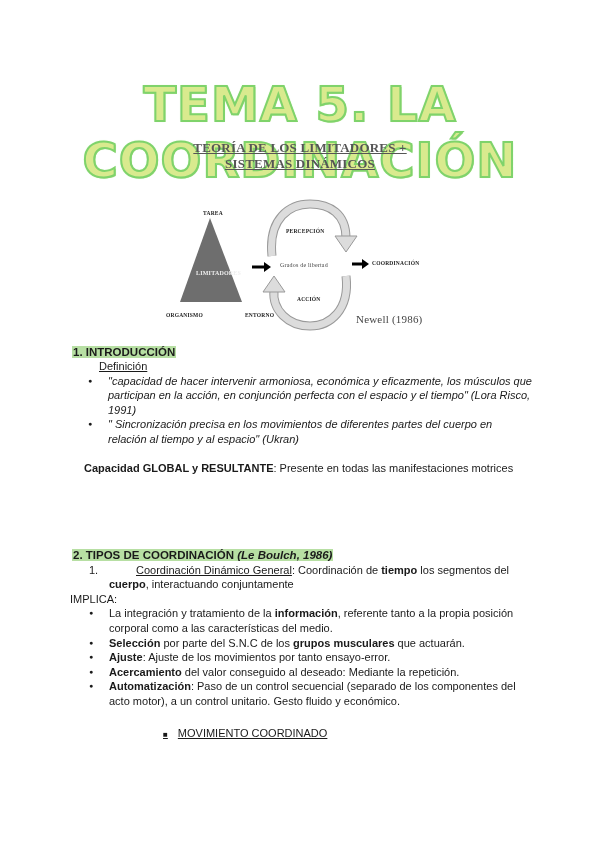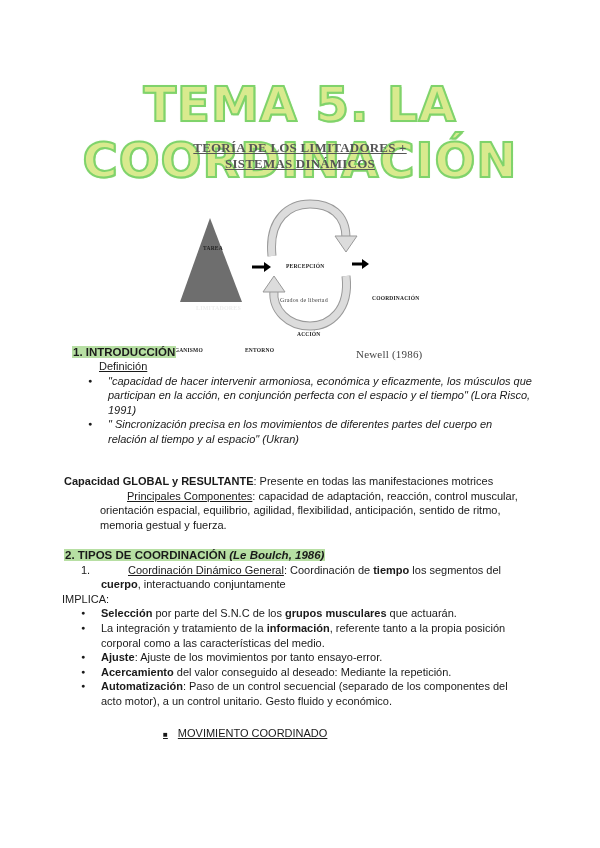--- a/index.html
+++ b/index.html
@@ -13,21 +13,21 @@
            -webkit-text-stroke: 2px #7fd36b;
            text-shadow: 0 0 2px #a6e38c, 1px 1px 0 #9fd97d; }
 
   .subtitle { position: absolute; left: 0; width: 600px; top: 140px; text-align: center;
               font-family: "Liberation Serif", serif; font-weight: bold; font-size: 13px;
               line-height: 16px; color: #555; letter-spacing: 0.2px; text-decoration: underline; }
 
   .diagram { position: absolute; left: 160px; top: 198px; width: 280px; height: 135px; }
   .diagram svg { position: absolute; left: 0; top: 0; }
   .dlabel { position: absolute; font-family: "Liberation Serif", serif; font-weight: bold;
-            font-size: 5.5px; color: #222; white-space: nowrap; letter-spacing: 0.2px; margin-top: 35px; }
+            font-size: 5.5px; color: #222; white-space: nowrap; letter-spacing: 0.2px; }
   .dlabel.white { color: #eee; font-size: 6px; }
   .dlabel.plain { font-weight: normal; font-size: 6px; color: #444; }
   .dlabel.newell { font-weight: normal; font-size: 11px; color: #444; }
 
   .sec { position: absolute; font-size: 11px; line-height: 14px; }
   .h-green { background: #b7dfa3; font-weight: bold; font-size: 11.5px; padding: 0 1px; margin-top: 12px; }
   .u { text-decoration: underline; padding-left: 27px; }
   .it { font-style: italic; }
   .b { font-weight: bold; }
 
@@ -81,42 +81,39 @@
 
   <div class="sec" style="left:72px; top:345px; width:460px;">
     <div><span class="h-green">1. INTRODUCCIÓN</span></div>
     <div class="u txt">Definición</div>
     <ul class="dots txt it" style="margin-left:-1px;">
       <li>"capacidad de hacer intervenir armoniosa, económica y eficazmente, los músculos que participan en la acción, en conjunción perfecta con el espacio y el tiempo" (Lora Risco, 1991)</li>
       <li>" Sincronización precisa en los movimientos de diferentes partes del cuerpo en relación al tiempo y al espacio" (Ukran)</li>
     </ul>
   </div>
 
-  <div class="sec txt" style="left:64px; top:461px; width:460px;margin-top:13px;">
+  <div class="sec txt" style="left:84px; top:461px; width:460px;">
     <div>
       <span class="b">Capacidad GLOBAL y RESULTANTE</span><span>: Presente en todas las manifestaciones motrices</span>
     </div>
-    <div style="padding-left:36px;">
-      <span class="u">Principales Componentes</span><span>: capacidad de adaptación, reacción, control muscular, orientación espacial, equilibrio, agilidad, flexibilidad, anticipación, sentido de ritmo, memoria gestual y fuerza.</span>
-    </div>
   </div>
 
-  <div class="sec txt" style="left:64px; top:548px; width:462px;">
+  <div class="sec txt" style="left:72px; top:548px; width:462px;">
     <div><span class="h-green"><span>2. TIPOS DE COORDINACIÓN </span><span class="it">(Le Boulch, 1986)</span></span></div>
 
     <div style="position:relative; padding-left:37px;">
       <span style="position:absolute; left:17px;">1.</span>
       <span class="u">Coordinación Dinámico General</span><span>: Coordinación de </span><span class="b">tiempo</span><span> los segmentos del </span><span class="b">cuerpo</span><span>, interactuando conjuntamente</span>
     </div>
 
     <div style="margin-left:-2px;">IMPLICA:</div>
 
     <ul class="dots">
+      <li><span>La integración y tratamiento de la </span><span class="b">información</span><span>, referente tanto a la propia posición corporal como a las características del medio.</span></li>
       <li><span class="b">Selección</span><span> por parte del S.N.C de los </span><span class="b">grupos musculares</span><span> que actuarán.</span></li>
-      <li><span>La integración y tratamiento de la </span><span class="b">información</span><span>, referente tanto a la propia posición corporal como a las características del medio.</span></li>
       <li><span class="b">Ajuste</span><span>: Ajuste de los movimientos por tanto ensayo-error.</span></li>
       <li><span class="b">Acercamiento</span><span> del valor conseguido al deseado: Mediante la repetición.</span></li>
       <li><span class="b">Automatización</span><span>: Paso de un control secuencial (separado de los componentes del acto motor), a un control unitario. Gesto fluido y económico.</span></li>
     </ul>
   </div>
 
   <div class="txt" style="position:absolute; left:163px; top:726px;text-decoration:underline;">
     <span style="font-size:8px; margin-right:10px;">■</span><span>MOVIMIENTO COORDINADO</span>
   </div>
 

